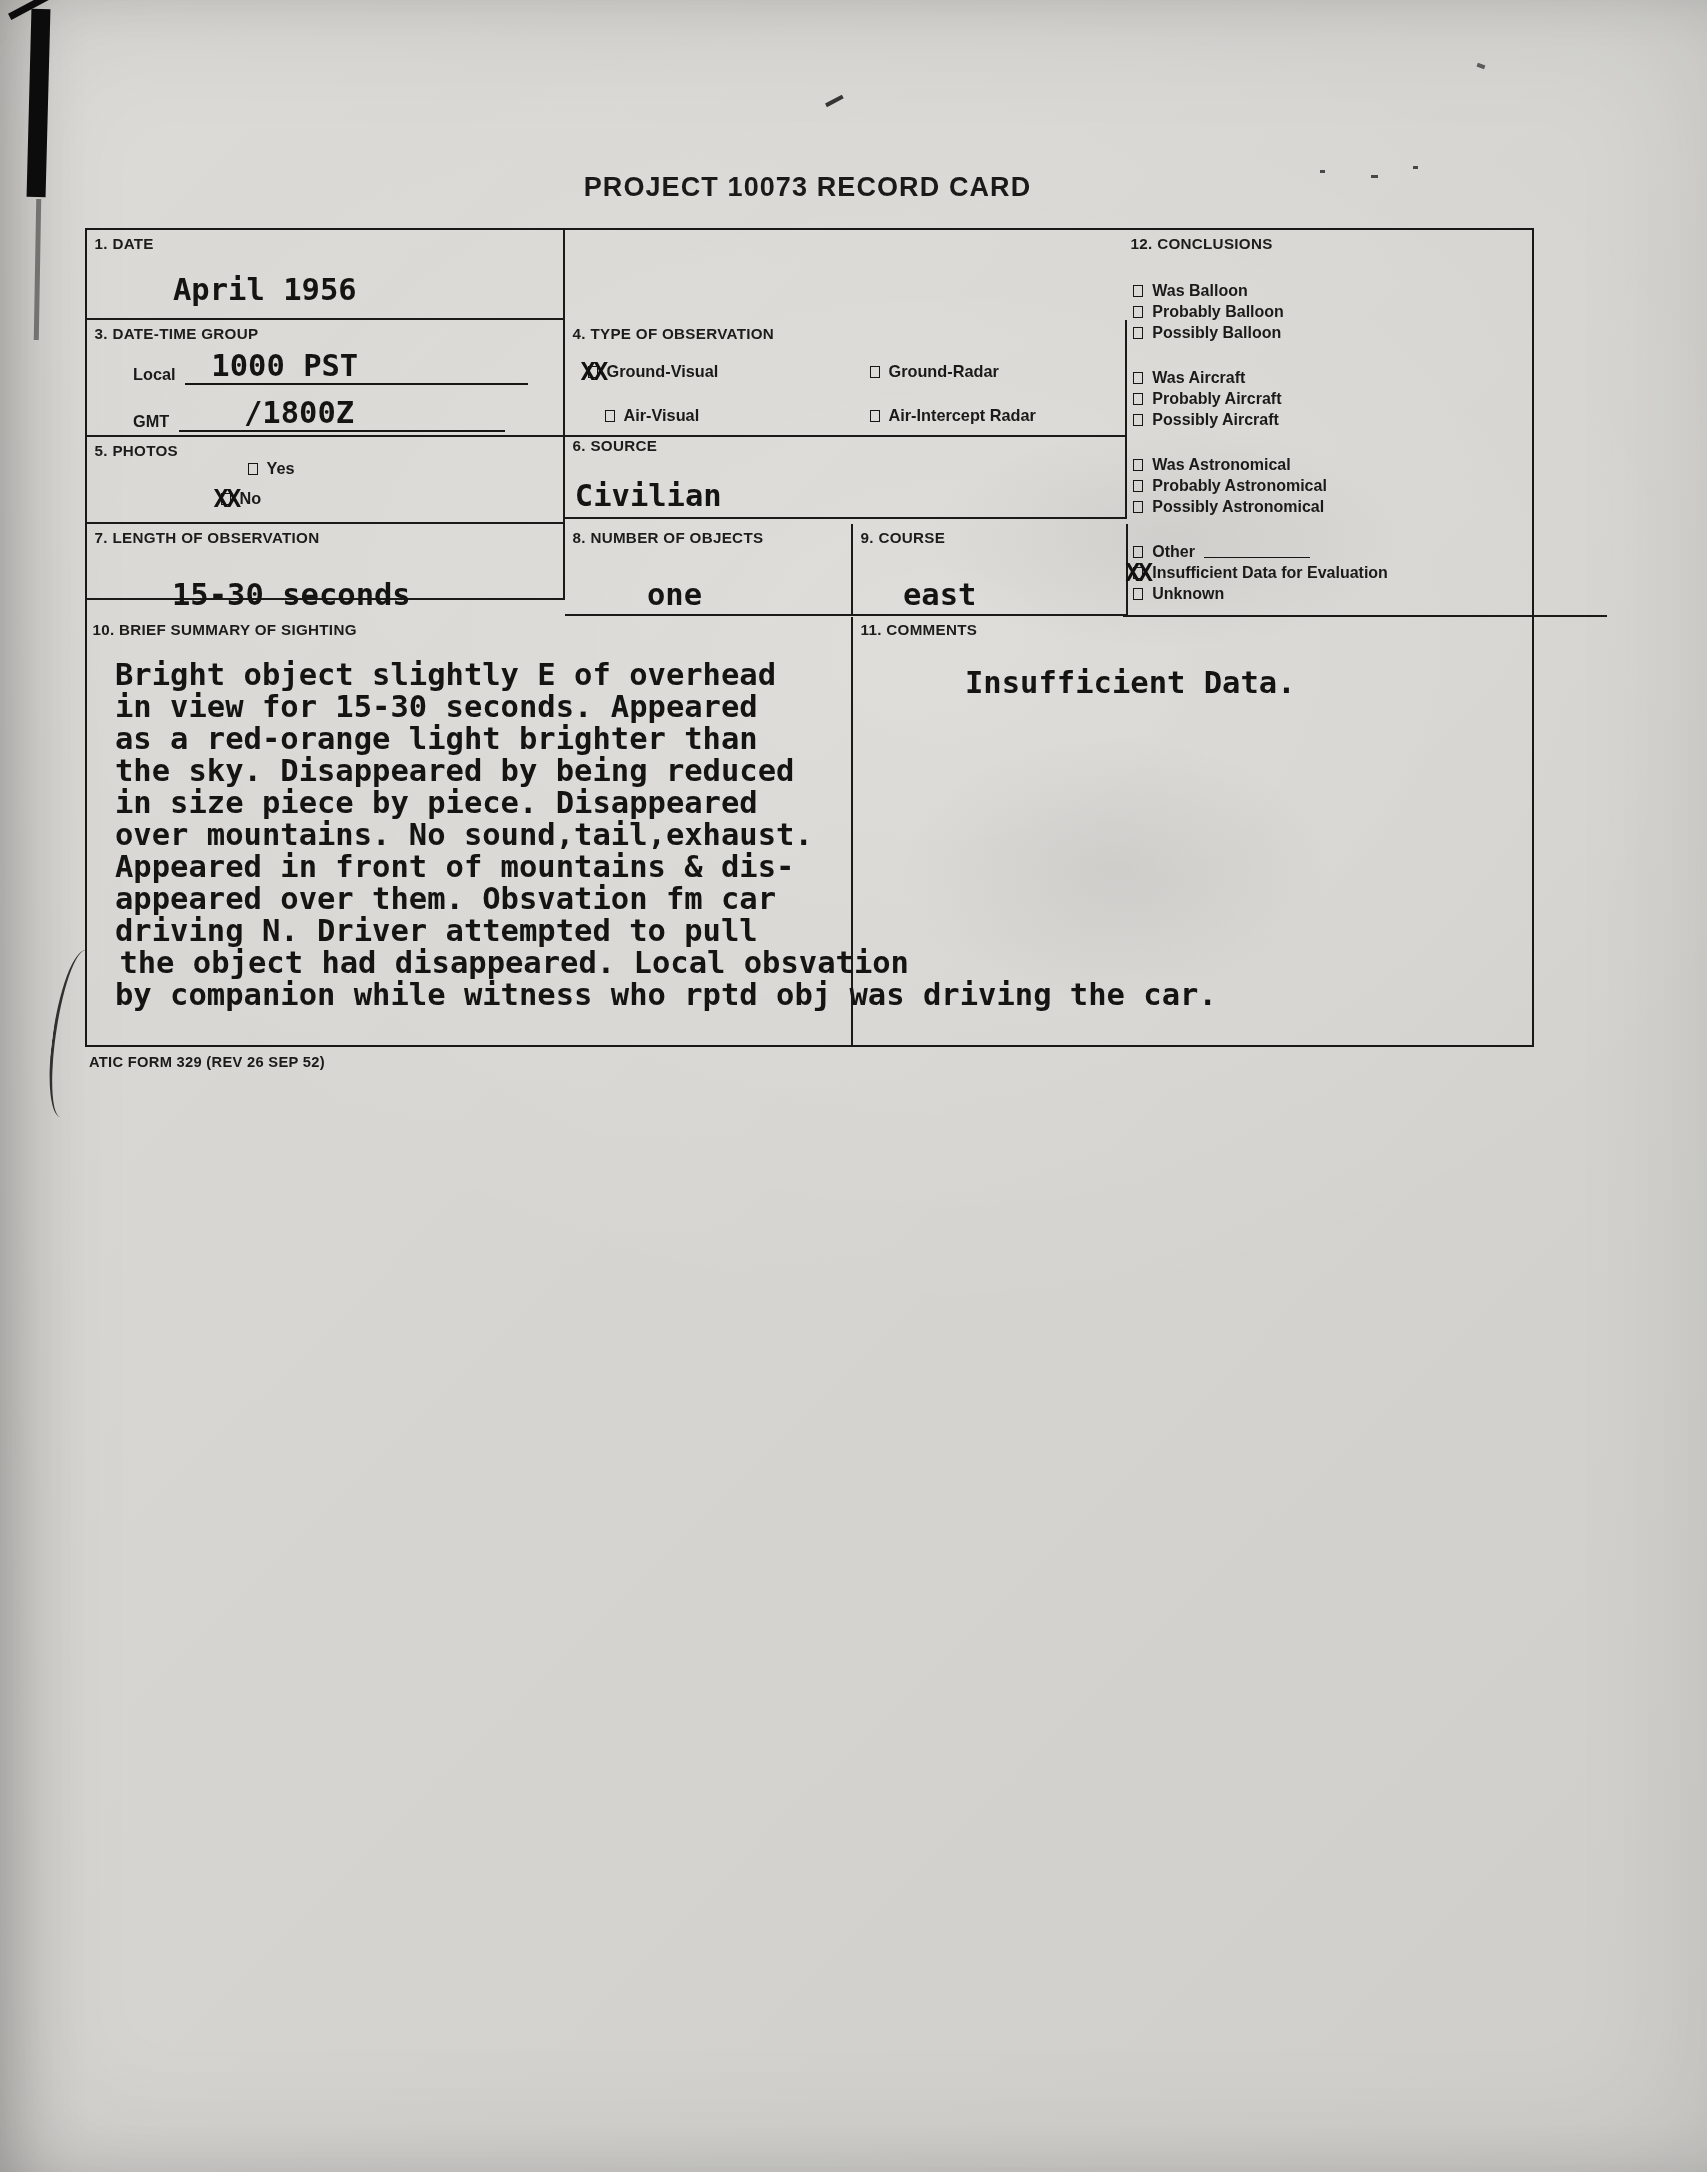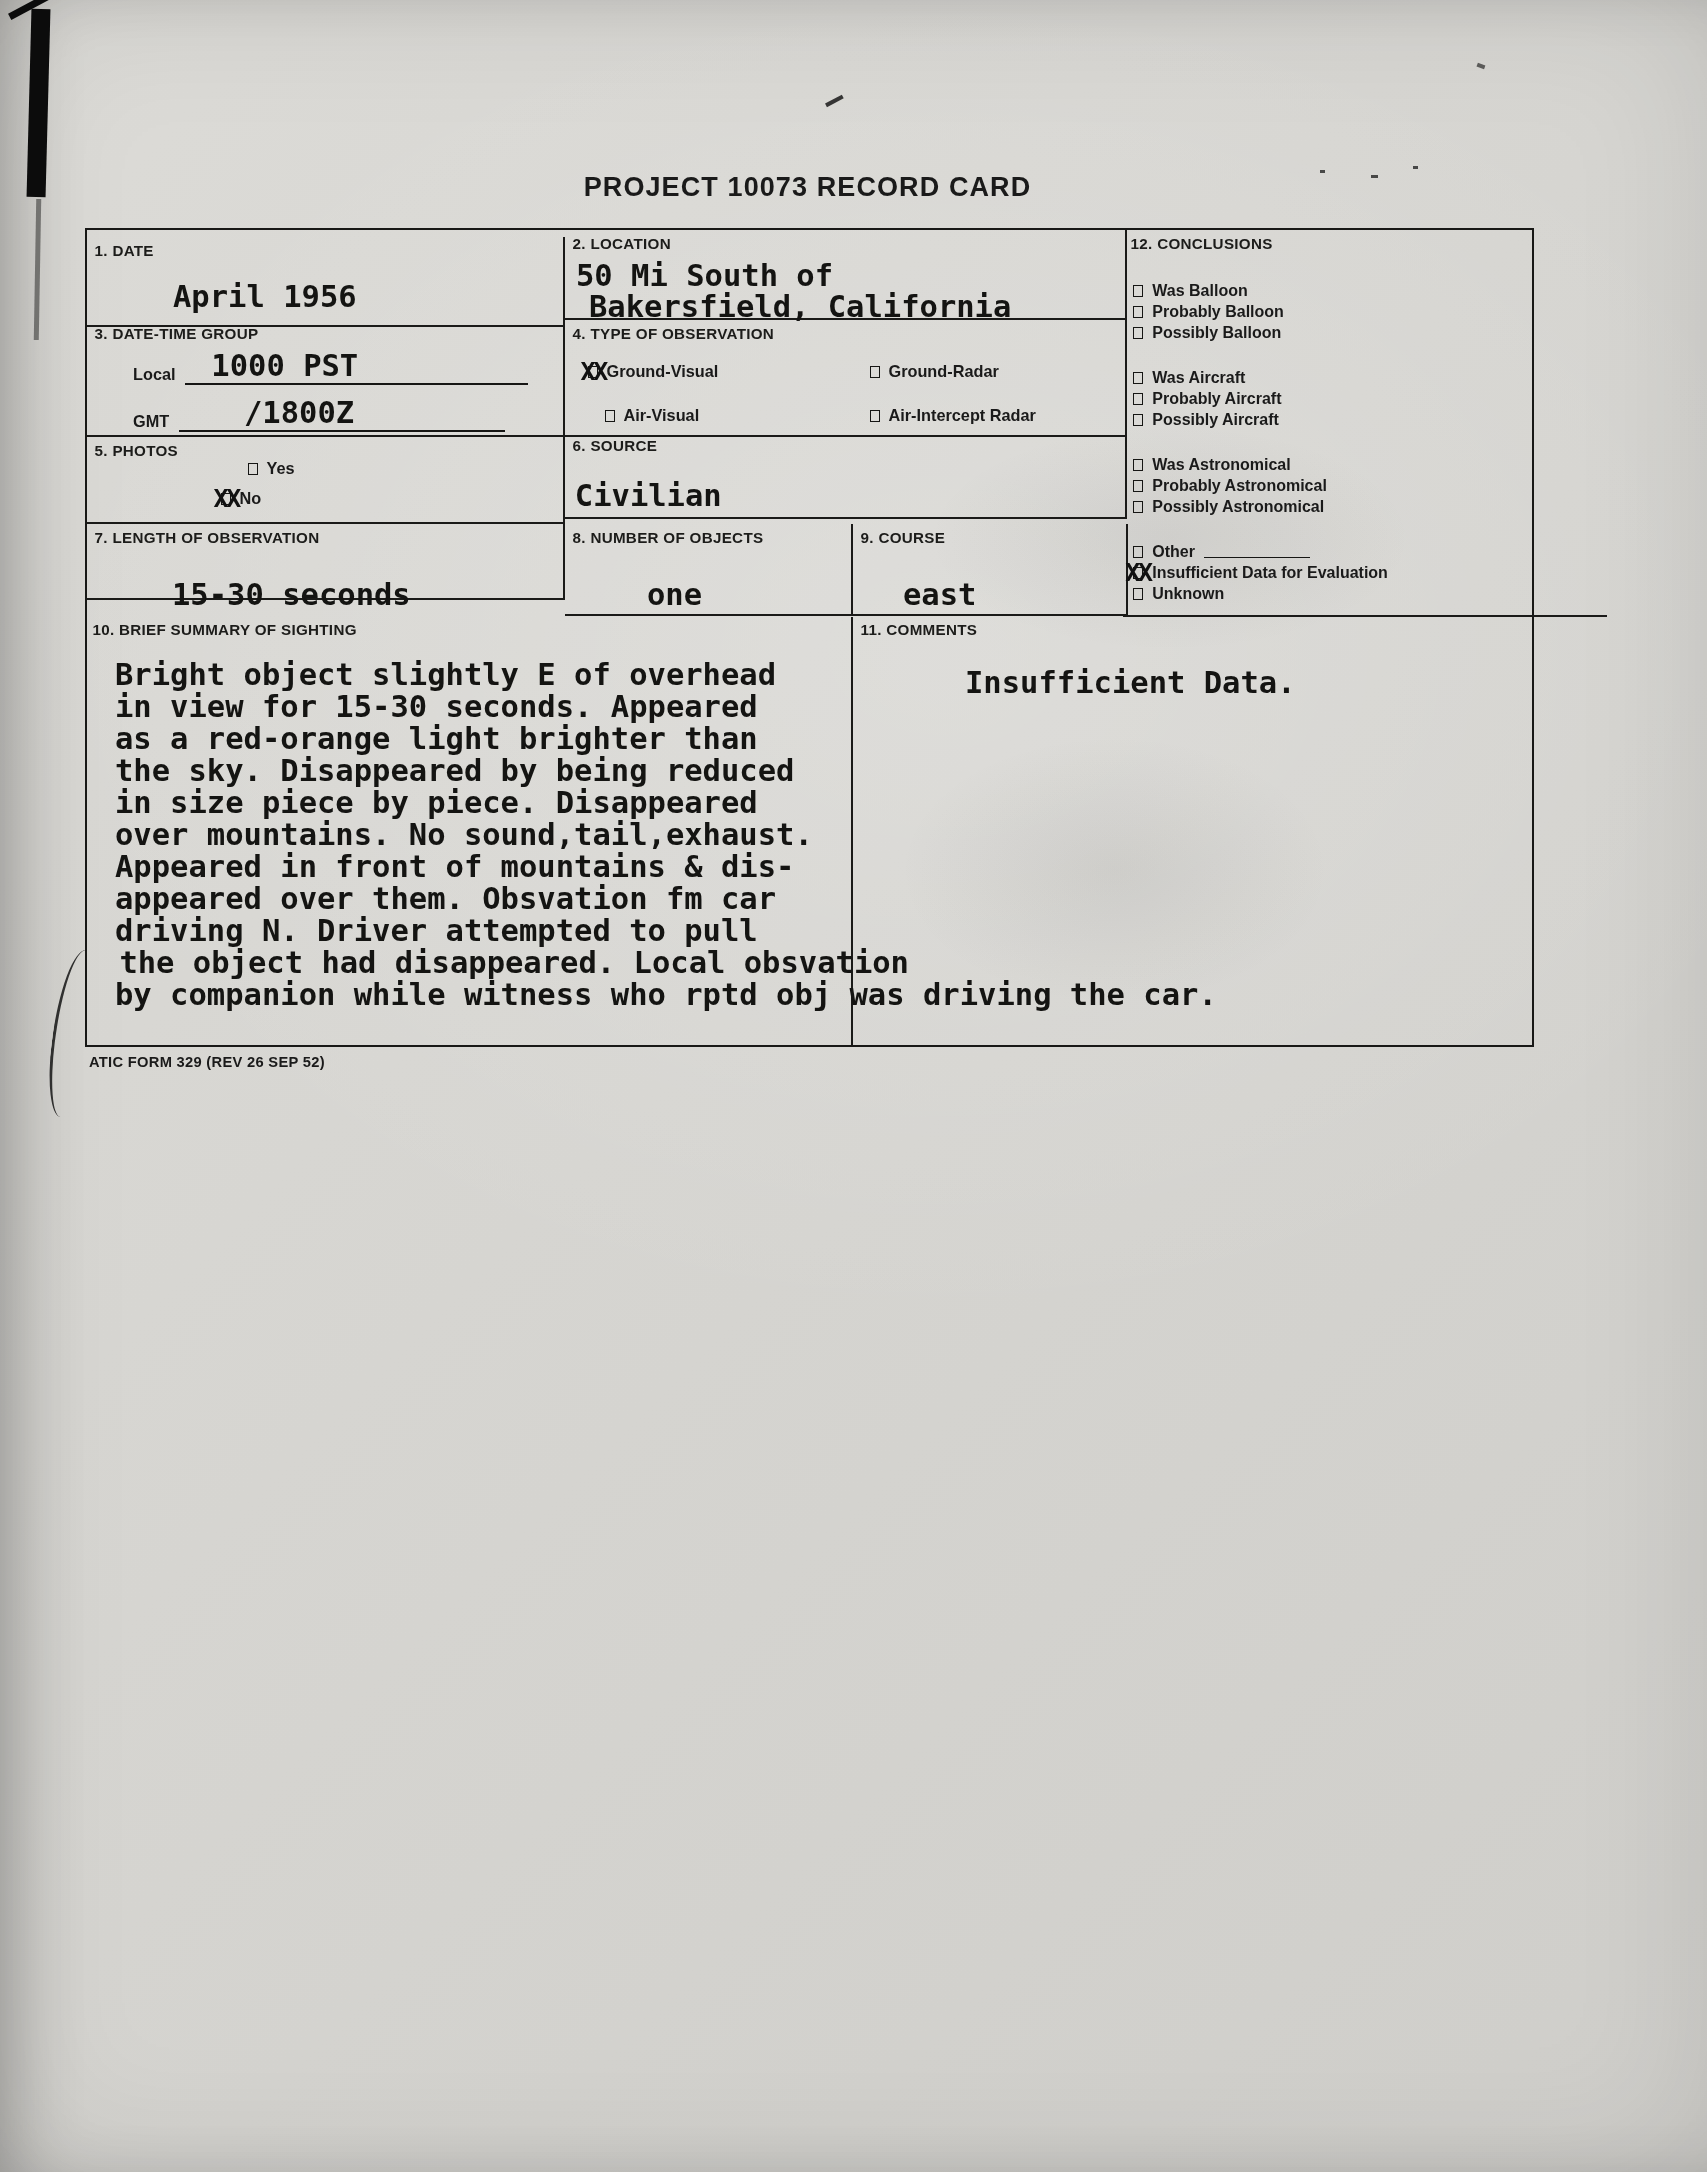--- a/index.html
+++ b/index.html
@@ -63,30 +63,25 @@
   <div class="artifact" style="left:1413px; top:166px; width:5.4px; height:3.3px; opacity:0.7;"></div>
   <div class="artifact" style="left:1477px; top:64px; width:7.6px; height:3.8px; opacity:0.6; transform:rotate(20deg);"></div>
   <div style="position:absolute; left:53px; top:949px; width:38px; height:169px; border-left:3.8px solid #151515; border-radius:60% 0 0 45%; transform:rotate(7deg); opacity:0.85;"></div>
   <div class="smudge" style="left:925px; top:424px; width:490px; height:228px;"></div>
   <div class="smudge" style="left:897px; top:734px; width:435px; height:272px;"></div>
 
   <div class="title">PROJECT 10073 RECORD CARD</div>
 
   <div class="card">
 
-    <div class="cell bR bB" style="left:0; top:7px; width:478px; height:90px;">
+    <div class="cell bR bB" style="left:0; top:0; width:478px; height:90px;">
       <div class="lab" style="left:7.6px; top:5.4px;">1. DATE</div>
       <div class="typed" style="left:86px; top:42px;">April 1956</div>
     </div>
 
-    <div class="cell bR bB" style="left:478px; top:0; width:562px; height:90px;">
-      <div class="lab" style="left:7.6px; top:5.4px;">2. LOCATION</div>
-      <div class="typed" style="left:11px; top:28px;">50 Mi South of</div>
-      <div class="typed" style="left:24px; top:59px;">Bakersfield, California</div>
-    </div>
 
     <div class="cell bR bB" style="left:0; top:90px; width:478px; height:117px;">
       <div class="lab" style="left:7.6px; top:5.4px;">3. DATE-TIME GROUP</div>
       <div class="dtg-row" style="left:46px; top:28px;">
         <span class="dtg-lab">Local</span>
         <span class="fill" style="width:343px;">
           <span class="typedv" style="padding-left:26px;">1000 PST</span>
         </span>
       </div>
       <div class="dtg-row" style="left:46px; top:75px;">

